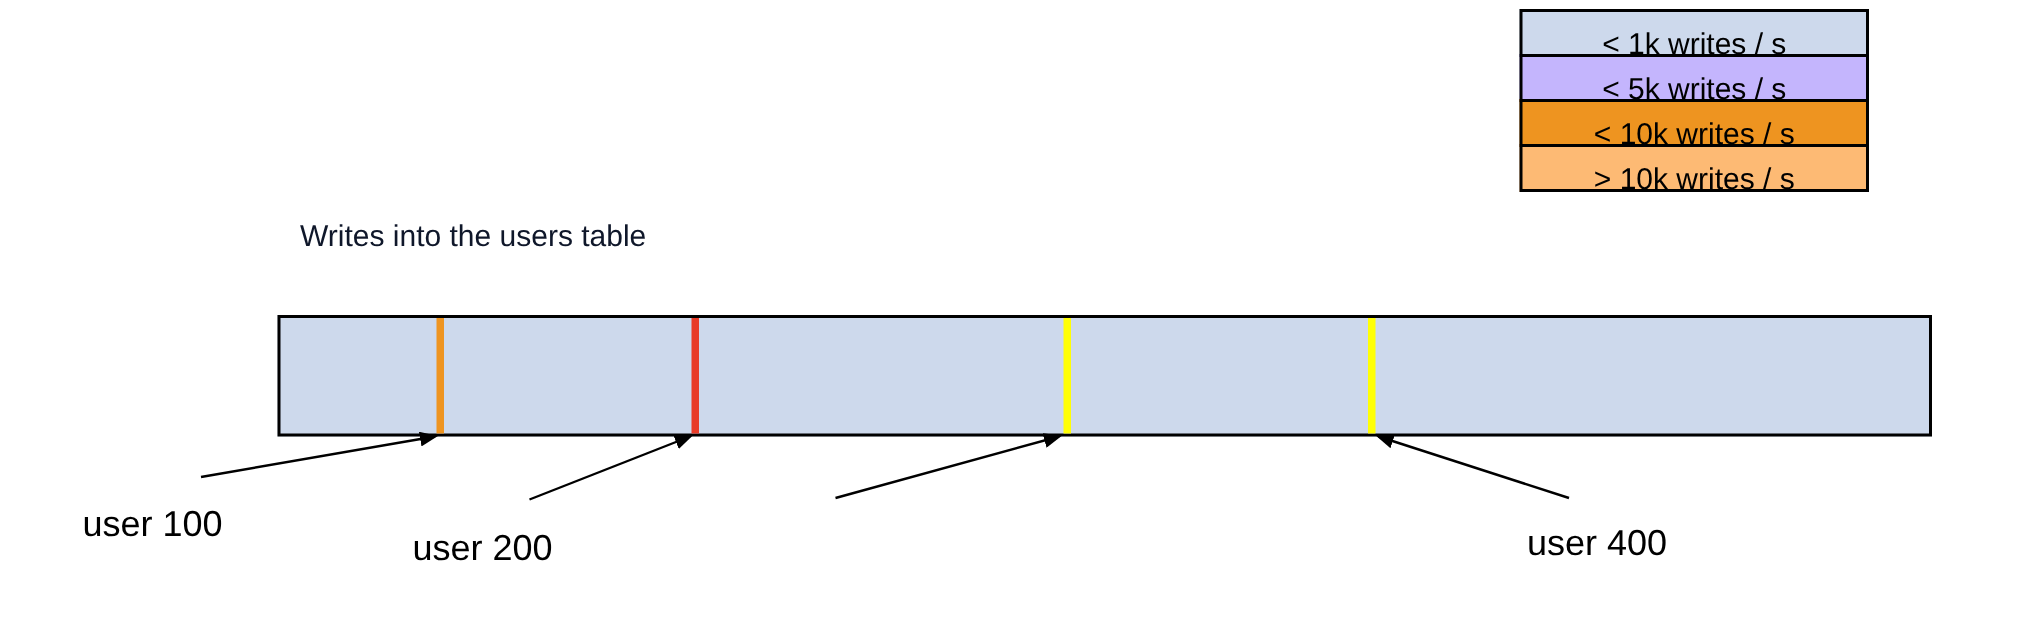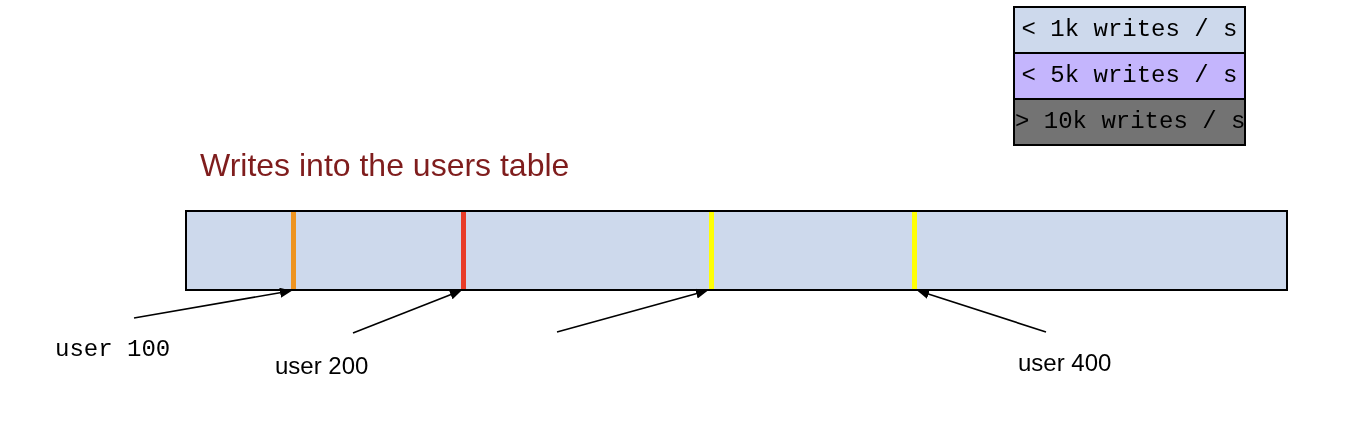--- a/index.html
+++ b/index.html
@@ -12,22 +12,22 @@
     position: relative;
     width: 1350px;
     height: 422px;
     background: #ffffff;
     overflow: hidden;
   }
   .diagram-title {
     position: absolute;
     left: 200px;
     top: 147px;
-    font-size: 32px;
-    color: #7f1d1d;
+    font-size: 20px;
+    color: #0f172a;
     white-space: nowrap;
   }
   .table-bar {
     position: absolute;
     left: 185px;
     top: 210px;
     width: 1103px;
     height: 81px;
     background: #cdd9ec;
     border: 2px solid #000000;
@@ -45,38 +45,37 @@
   .marker-user400 { left: 725px; }
   .legend {
     position: absolute;
     left: 1013px;
     top: 6px;
     width: 233px;
   }
   .legend-row {
     box-sizing: border-box;
     width: 233px;
-    height: 48px;
+    height: 32px;
     margin-top: -2px;
     border: 2px solid #000000;
-    font-size: 24px;
+    font-size: 20px;
     color: #000000;
     text-align: center;
     line-height: 44px;
     white-space: nowrap;
-    font-family: Liberation Mono, monospace;
   }
   .legend-row:first-child { margin-top: 0; }
   .callout-label {
     position: absolute;
     font-size: 24px;
     color: #000000;
     white-space: nowrap;
   }
-  .label-user100 { left: 55px;  top: 336px; font-family: Liberation Mono, monospace; }
+  .label-user100 { left: 55px;  top: 336px; }
   .label-user200 { left: 275px; top: 352px; }
   .label-user300 { left: 494px; top: 351px; }
   .label-user400 { left: 1018px; top: 349px; }
   .arrows-overlay {
     position: absolute;
     left: 0;
     top: 0;
     width: 1350px;
     height: 422px;
     pointer-events: none;
@@ -85,21 +84,22 @@
 </head>
 <body>
 
 <div class="canvas">
 
   <div class="diagram-title">Writes into the users table</div>
 
   <div class="legend">
     <div class="legend-row" style="background-color: rgb(205, 217, 236);">&lt; 1k writes / s</div>
     <div class="legend-row" style="background-color: #c4b5fd;">&lt; 5k writes / s</div>
-    <div class="legend-row" style="background-color: #737373; text-align: center;">&gt; 10k writes / s</div>
+    <div class="legend-row" style="background-color: rgb(238, 148, 32);">&lt; 10k writes / s</div>
+    <div class="legend-row" style="background-color: #fdba74; text-align: center;">&gt; 10k writes / s</div>
   </div>
 
   <div class="table-bar">
     <div class="marker marker-user100" style="background-color: rgb(238, 148, 32);"></div>
     <div class="marker marker-user200" style="background-color: rgb(232, 59, 40);"></div>
     <div class="marker marker-user300" style="background-color: rgb(255, 255, 5);"></div>
     <div class="marker marker-user400" style="background-color: rgb(255, 255, 5);"></div>
   </div>
 
   <svg class="arrows-overlay" viewBox="0 0 1350 422">

